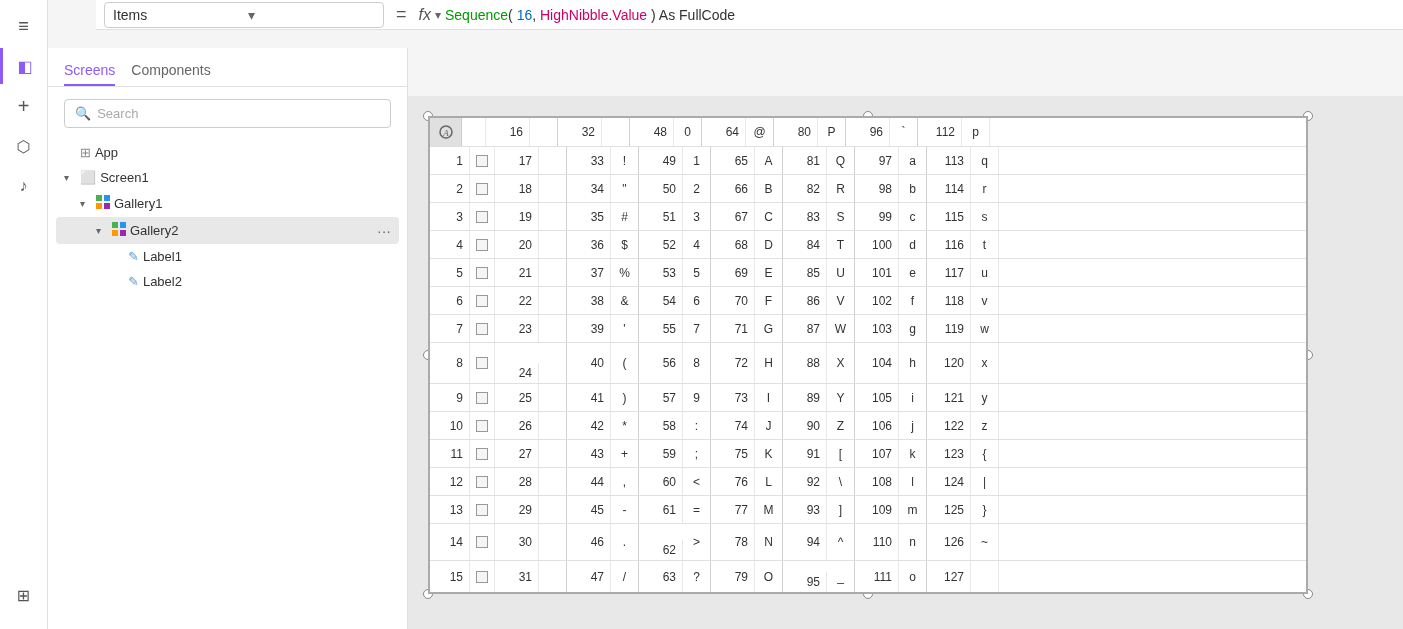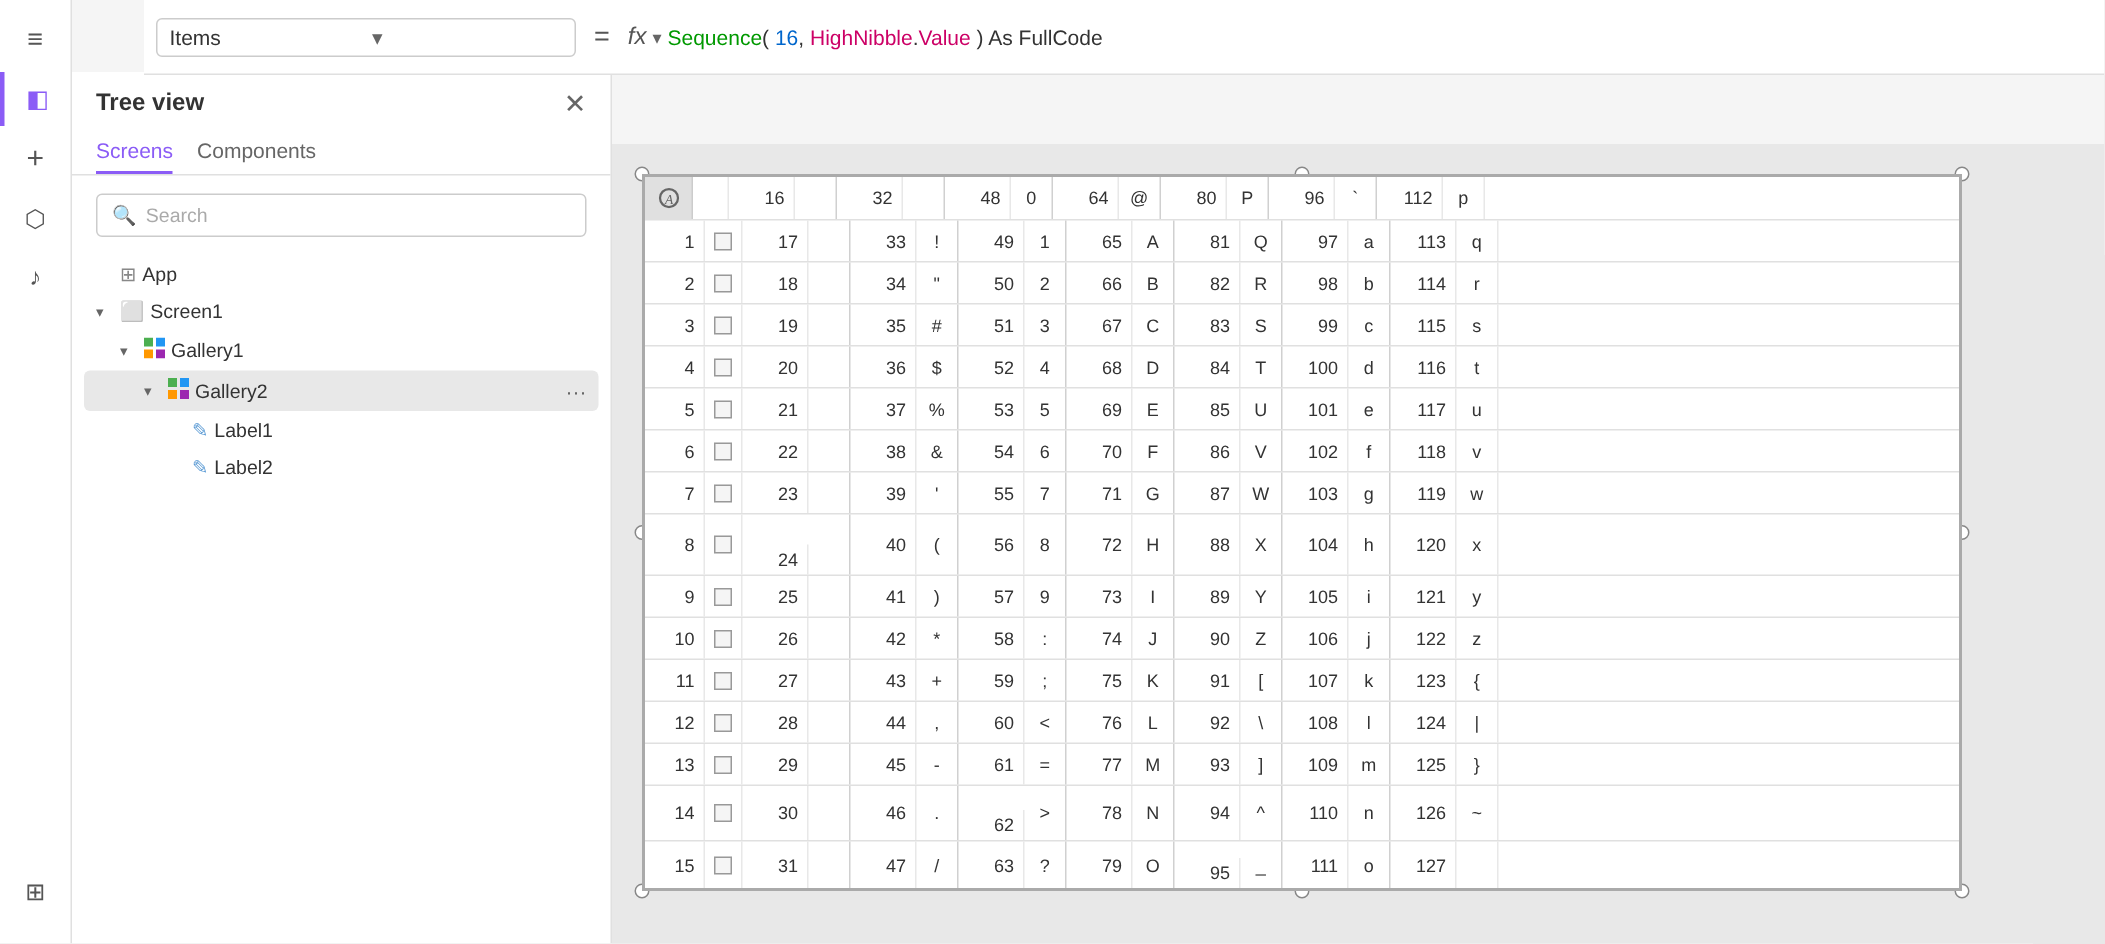--- a/index.html
+++ b/index.html
@@ -36,21 +36,21 @@
     .tree-panel {
       width: 360px;
       background: #fff;
       border-right: 1px solid #e0e0e0;
       display: flex;
       flex-direction: column;
     }
 
     
     .top-bar {
-      height: 50px;
+      height: 30px;
       background: #fff;
       border-bottom: 1px solid #e0e0e0;
       display: flex;
       align-items: center;
       padding: 0 8px;
       gap: 8px;
       position: absolute;
       left: 48px;
       right: 0;
       top: 0;
@@ -244,24 +244,20 @@
       <span style="color:#666; font-size:12px;">▾</span>
       <span style="font-size:14px; color:#333;">
         <span style="color:#009900;">Sequence</span><span>( </span><span style="color:#0066cc;">16</span><span>, </span><span style="color:#cc0066;">HighNibble</span><span>.</span><span style="color:#cc0066;">Value</span><span> ) As FullCode</span>
       </span>
     </div>
   </div>
 
   <div style="display:flex; flex:1; margin-top:48px; height: calc(629px - 48px);">
 
     <div class="tree-panel">
-      <div class="tree-header">
-        <span class="tree-title">Tree view</span>
-        <span class="close-btn">✕</span>
-      </div>
       <div class="tree-tabs">
         <div class="tree-tab active">Screens</div>
         <div class="tree-tab">Components</div>
       </div>
       <div class="search-box">
         <span style="color:#aaa; font-size:13px;">🔍</span>
         <input type="text" placeholder="Search" style="">
       </div>
       <div class="tree-items">
 

